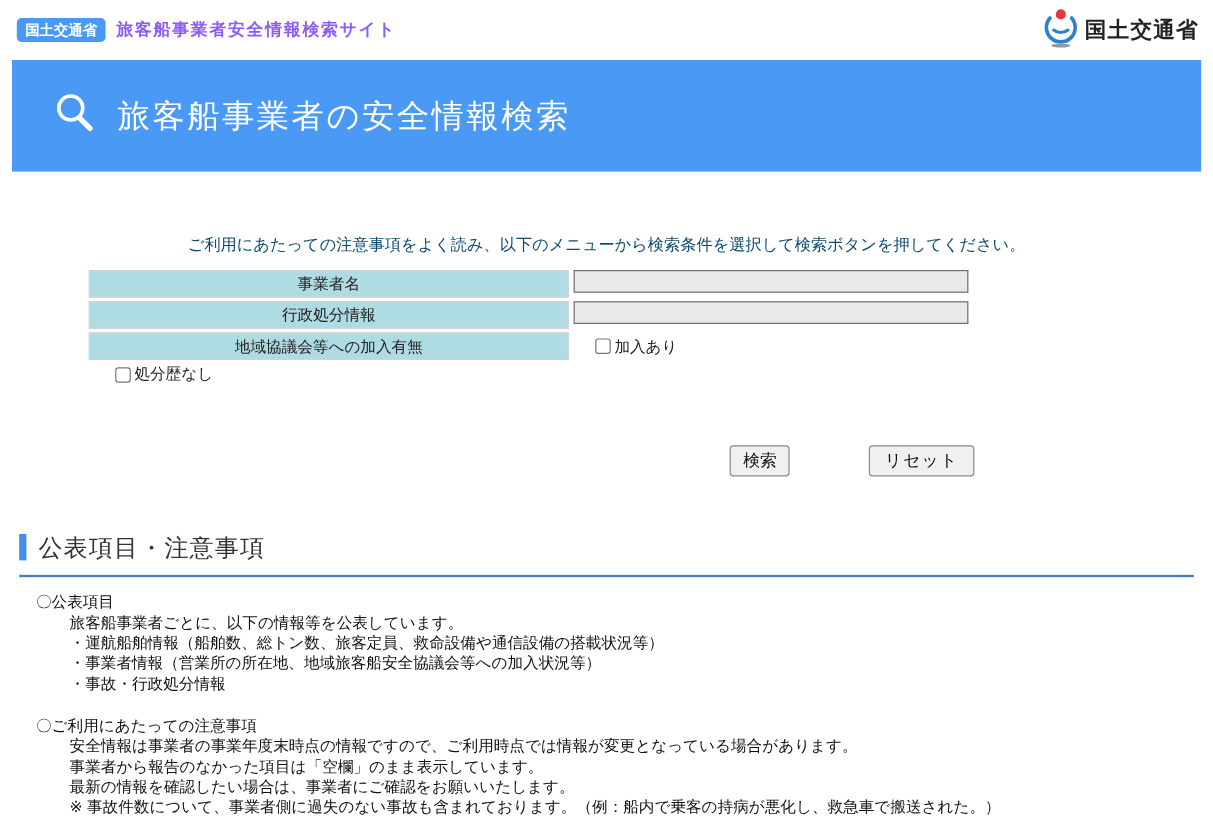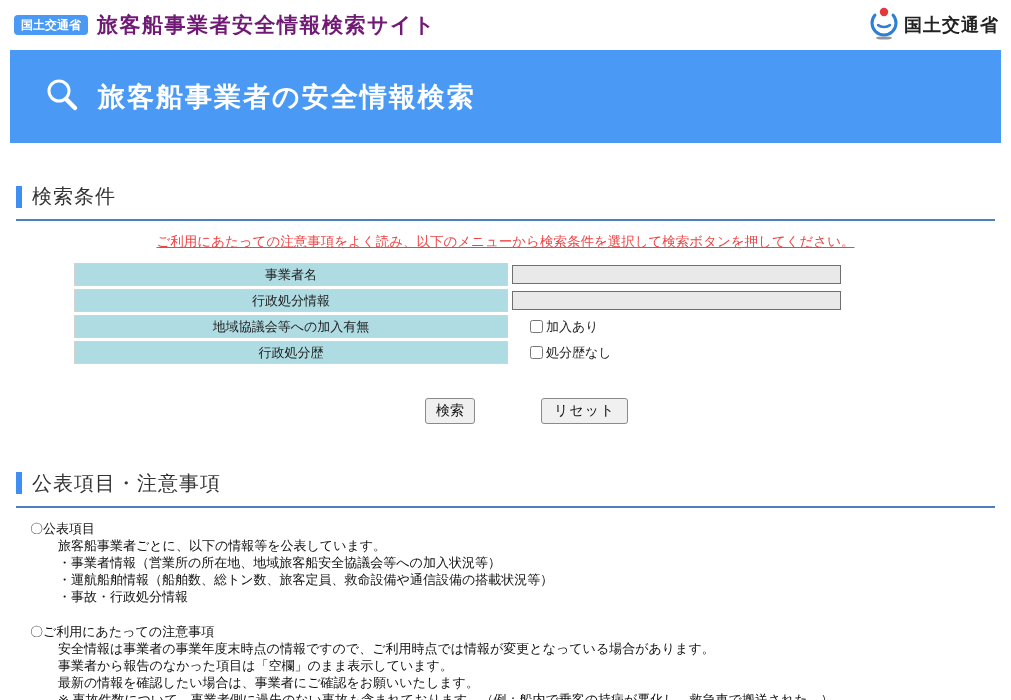--- a/index.html
+++ b/index.html
@@ -14,70 +14,70 @@
   
   .site-header {
     height: 50px; display: flex; align-items: center;
     padding: 0 12px 0 14px; position: relative; background: #fff;
   }
   .mlit-badge {
     background: #4a9af5; color: #fff; font-size: 12px; font-weight: bold;
     padding: 4px 7px; border-radius: 4px; line-height: 1;
   }
   .site-title {
-    color: #701a75; font-weight: bold; font-size: 21px;
+    color: #8b5cf6; font-weight: bold; font-size: 14px;
     margin-left: 9px; letter-spacing: 1.5px;
   }
   .org {
     position: absolute; right: 12px; top: 0; height: 50px;
     display: flex; align-items: center; gap: 4px;
   }
   .org-name { font-size: 18px; font-weight: bold; color: #222; letter-spacing: 1px; }
 
   
   .banner {
     margin: 0 10px; height: 93px; background: #4a9af5;
     display: flex; align-items: center; padding-left: 34px;
   }
   .banner h1 {
-    color: #fff; font-size: 27px; font-weight: bold;
+    color: #fff; font-size: 27px; font-weight: normal;
     margin: 0 0 0 18px; letter-spacing: 2px;
   }
 
   
   .sec { margin: 0 16px; }
   .sec1 { padding-top: 40px; }
   .sec2 { padding-top: 46px; }
   .sec-head {
     display: flex; align-items: center; gap: 10px;
     border-bottom: 2px solid #4a7fc1; padding-bottom: 9px;
   }
   .hbar { width: 6px; height: 22px; background: #3f8ef3; flex: 0 0 auto; }
   .sec-title { font-size: 20px; color: #333; letter-spacing: 1px; }
 
   
-  .instruction { text-align: center; font-size: 13.5px; color: #ef4444; margin: 12px 0 0; text-decoration: underline; }
+  .instruction { text-align: center; font-size: 13.5px; color: #0c4a6e; margin: 12px 0 0; }
   .ftable { margin: 12px 0 0 58px; }
   .frow { display: flex; margin-bottom: 3px; }
   .flabel {
-    width: 434px; height: 23px; background: #afdce3;
+    width: 400px; height: 23px; background: #afdce3;
     border: 1px solid #d2d2d2;
     display: flex; align-items: center; justify-content: center;
     font-size: 13px; color: #222; flex: 0 0 auto;
   }
-  .fvalue { display: flex; align-items: center; padding-left: 4px; }
+  .fvalue { display: flex; padding-left: 4px; }
   .txt {
     width: 329px; height: 19px; background: #e9e9e9;
     border: 1px solid #6f6f6f; border-radius: 0;
     font-family: inherit; font-size: 12px; padding: 0 3px;
   }
   .cbwrap { display: flex; align-items: center; font-size: 13px; padding-left: 18px; cursor: default; }
   .cbwrap input { width: 13px; height: 13px; margin: 0 3px 0 0; }
 
-  .btnrow { margin: 34px 0 0 409px; display: flex; gap: 66px; }
+  .btnrow { margin: 50px 0 0 409px; display: flex; gap: 66px; justify-content: center; }
   .btn {
     font-family: inherit; font-size: 14px; color: #111;
     background: #f0f0f0; border: 1px solid #8a8a8a; border-radius: 3px;
     padding: 3px 10px; line-height: 1.25; cursor: pointer;
   }
   .btn-reset { padding: 3px 12px; letter-spacing: 1px; }
 
   
   .notes { margin: 12px 0 0 14px; font-size: 13px; color: #111; }
   .noteblock + .noteblock { margin-top: 18px; }
@@ -107,24 +107,20 @@
   <span>
     <svg width="36" height="36" viewBox="0 0 36 36" aria-hidden="true">
       <circle cx="15" cy="14" r="10" fill="none" stroke="#ffffff" stroke-width="3"></circle>
       <line x1="22" y1="22" x2="31" y2="31" stroke="#ffffff" stroke-width="4.5" stroke-linecap="round"></line>
     </svg>
   </span>
   <h1>旅客船事業者の安全情報検索</h1>
 </div>
 
 <section class="sec sec1">
-  <div class="sec-head">
-    <span class="hbar"></span>
-    <span class="sec-title">検索条件</span>
-  </div>
 
   <p class="instruction">ご利用にあたっての注意事項をよく読み、以下のメニューから検索条件を選択して検索ボタンを押してください。</p>
 
   <div class="ftable">
     <div class="frow">
       <div class="flabel">事業者名</div>
       <div class="fvalue">
         <input type="text" class="txt" value="" style="">
       </div>
     </div>
@@ -137,21 +133,20 @@
     <div class="frow">
       <div class="flabel">地域協議会等への加入有無</div>
       <div class="fvalue">
         <label class="cbwrap">
           <input type="checkbox" style="">
           <span>加入あり</span>
         </label>
       </div>
     </div>
     <div class="frow">
-      <div class="flabel">行政処分歴</div>
       <div class="fvalue">
         <label class="cbwrap">
           <input type="checkbox" style="">
           <span>処分歴なし</span>
         </label>
       </div>
     </div>
   </div>
 
   <div class="btnrow">
@@ -163,22 +158,22 @@
 <section class="sec sec2">
   <div class="sec-head">
     <span class="hbar"></span>
     <span class="sec-title">公表項目・注意事項</span>
   </div>
 
   <div class="notes">
     <div class="noteblock">
       <p class="ntitle">〇公表項目</p>
       <p class="nline">旅客船事業者ごとに、以下の情報等を公表しています。</p>
+      <p class="nline">・運航船舶情報（船舶数、総トン数、旅客定員、救命設備や通信設備の搭載状況等）</p>
       <p class="nline">・事業者情報（営業所の所在地、地域旅客船安全協議会等への加入状況等）</p>
-      <p class="nline">・運航船舶情報（船舶数、総トン数、旅客定員、救命設備や通信設備の搭載状況等）</p>
       <p class="nline">・事故・行政処分情報</p>
     </div>
     <div class="noteblock">
       <p class="ntitle">〇ご利用にあたっての注意事項</p>
       <p class="nline">安全情報は事業者の事業年度末時点の情報ですので、ご利用時点では情報が変更となっている場合があります。</p>
       <p class="nline">事業者から報告のなかった項目は「空欄」のまま表示しています。</p>
       <p class="nline">最新の情報を確認したい場合は、事業者にご確認をお願いいたします。</p>
       <p class="nline">※ 事故件数について、事業者側に過失のない事故も含まれております。（例：船内で乗客の持病が悪化し、救急車で搬送された。）</p>
     </div>
   </div>

